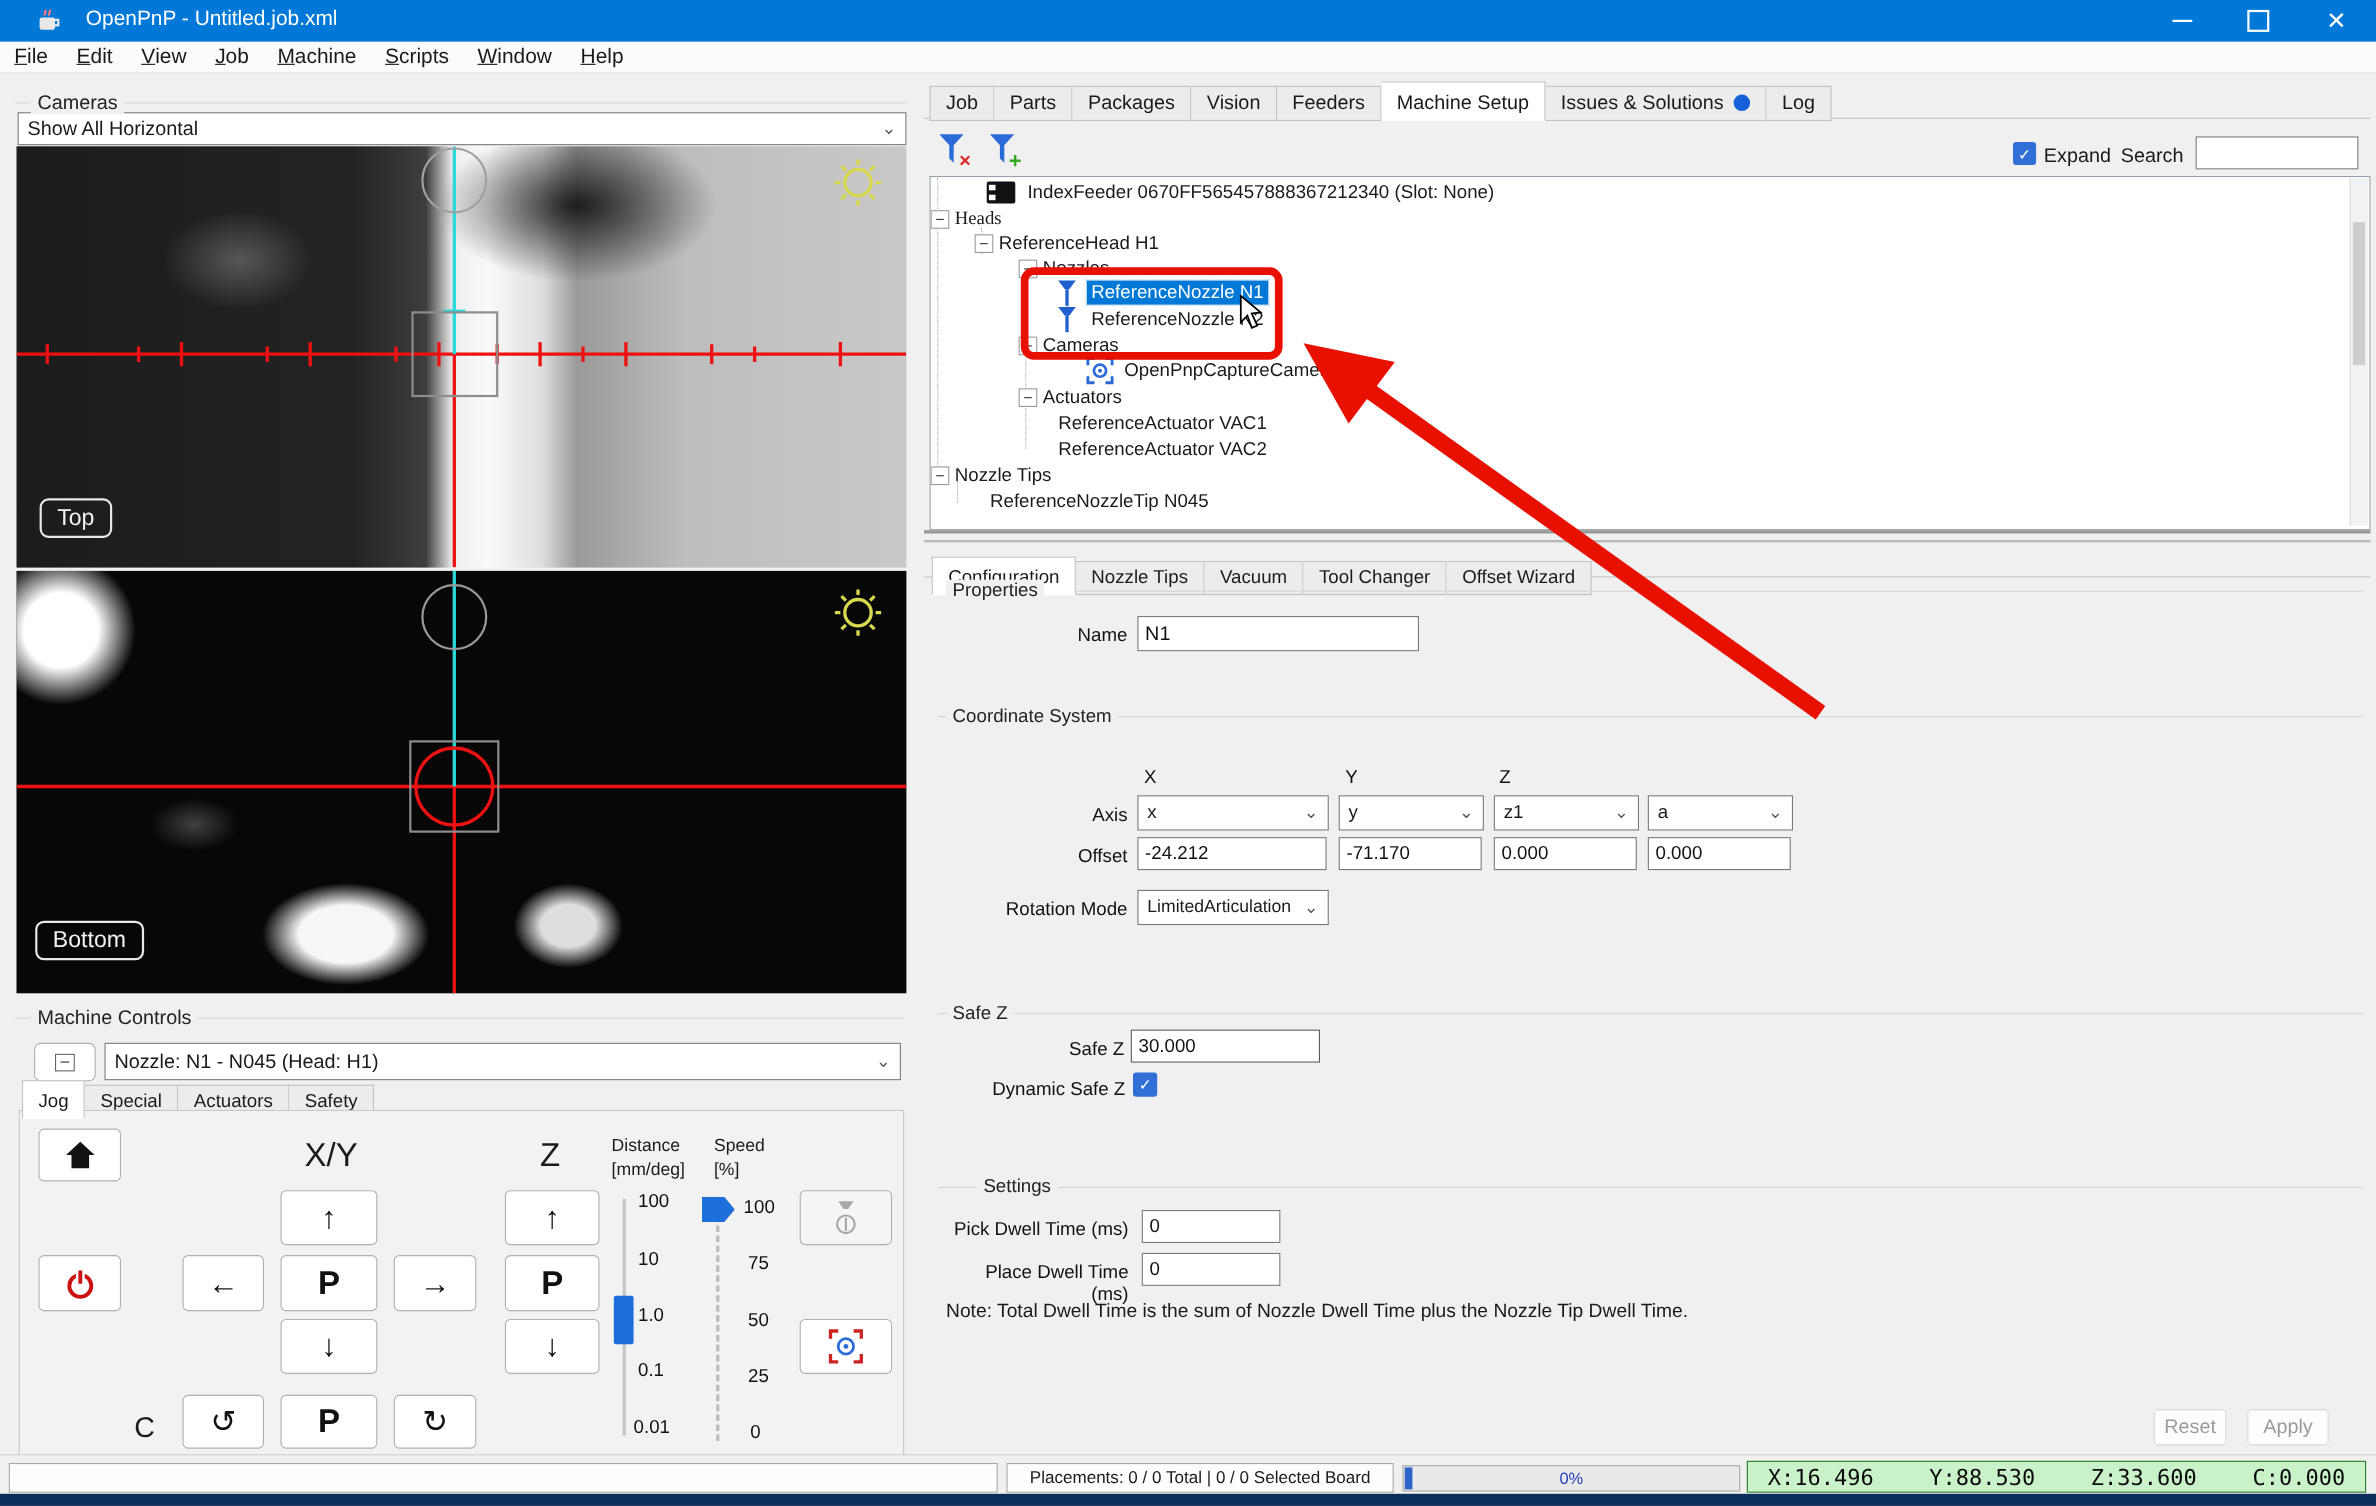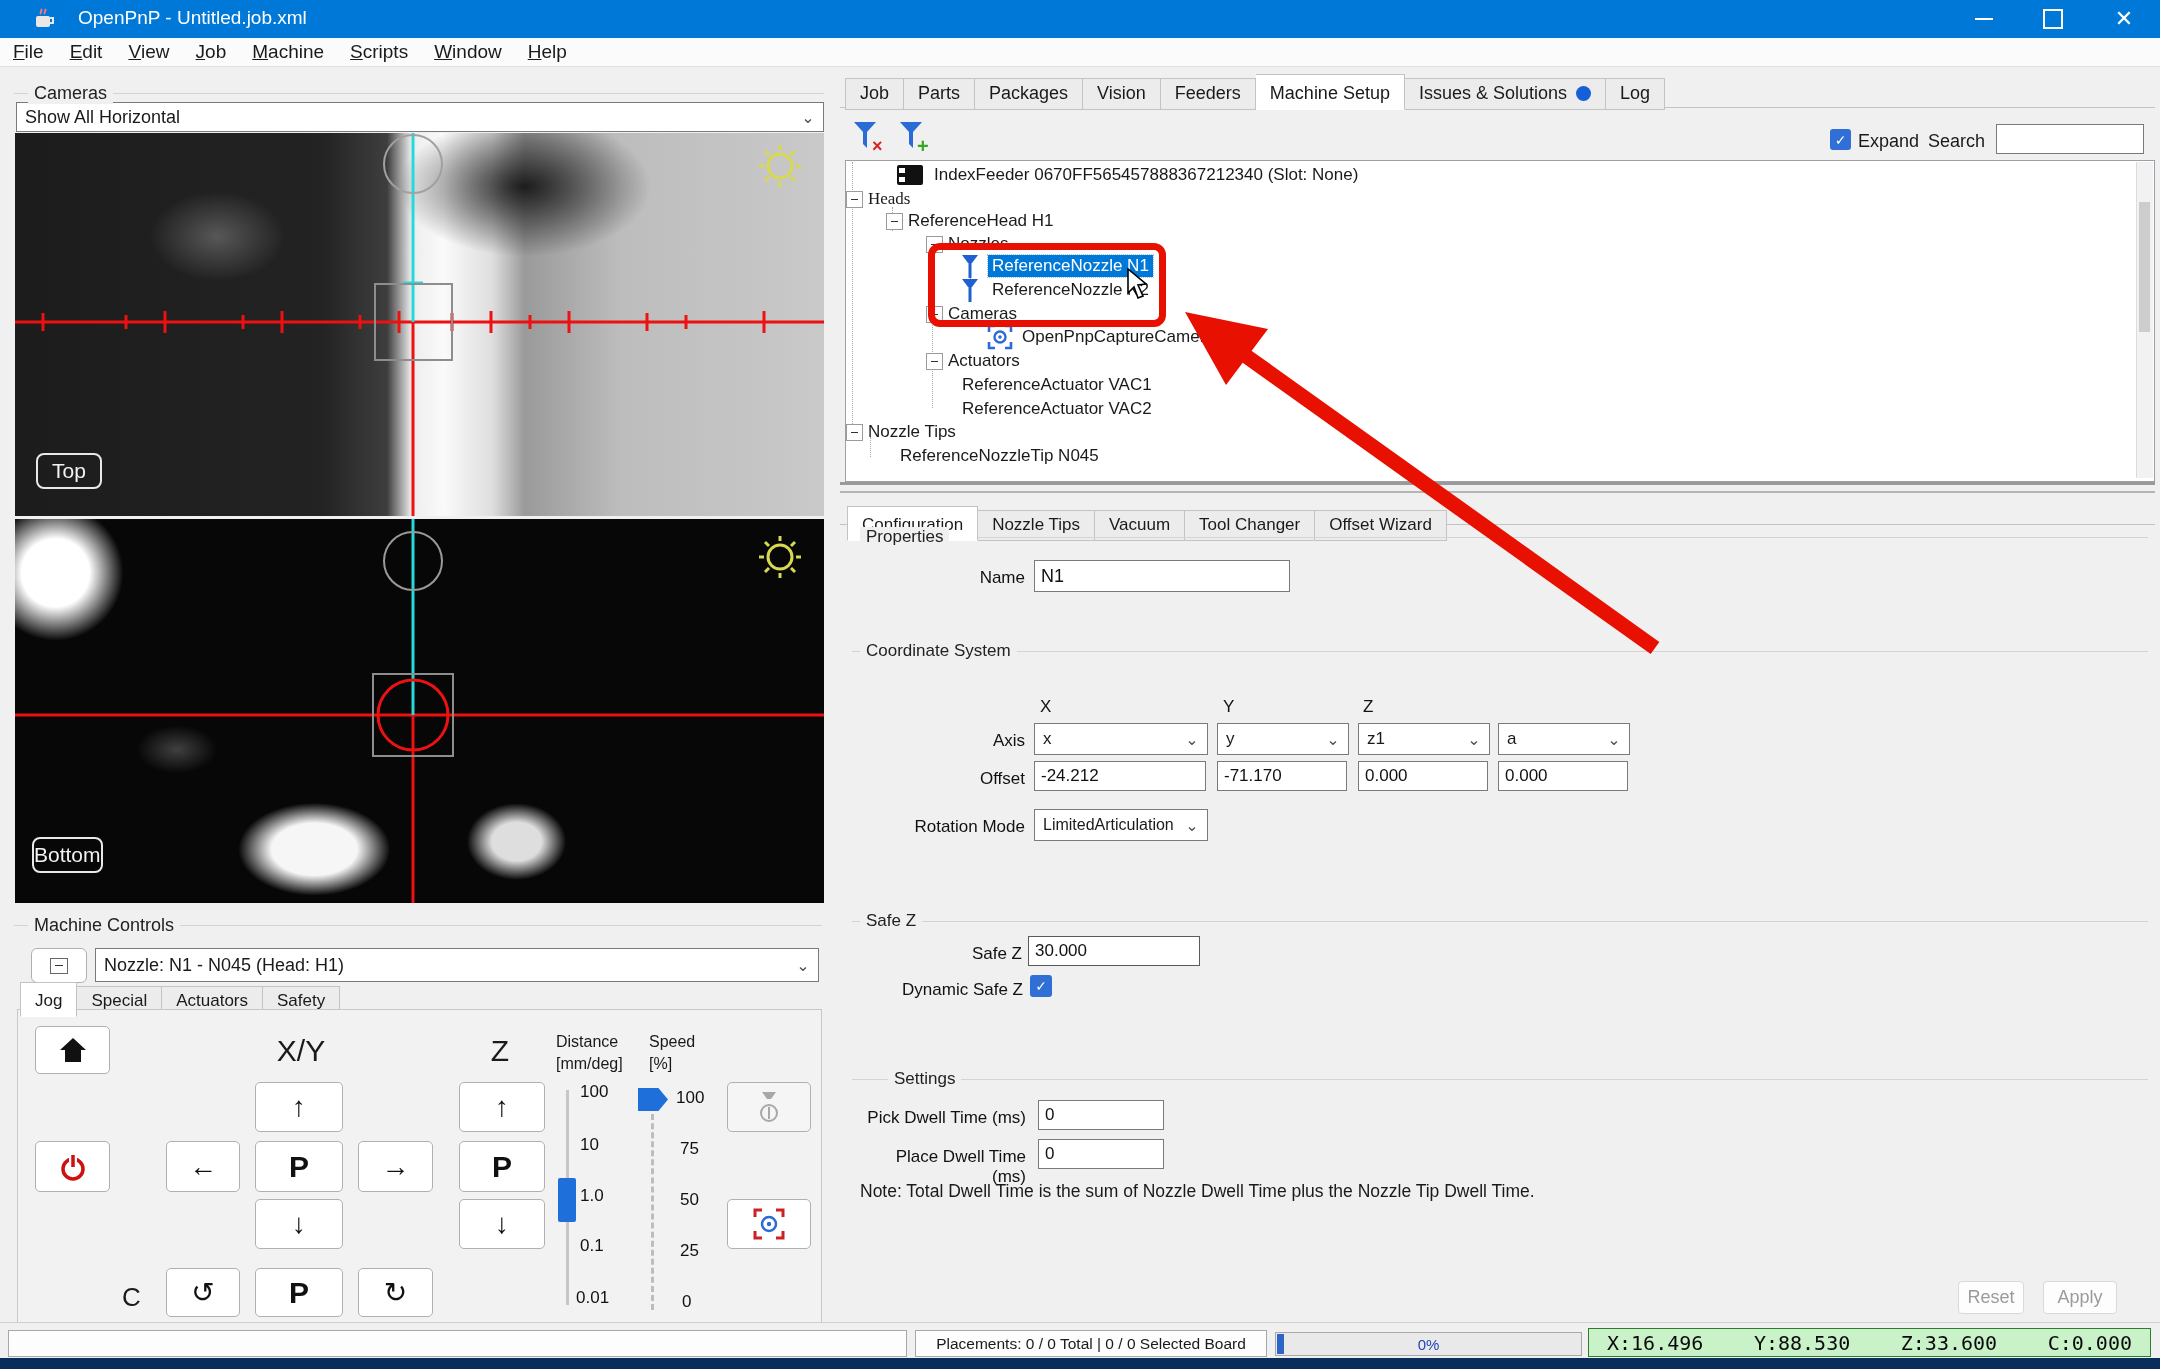--- a/index.html
+++ b/index.html
@@ -157,21 +157,21 @@
         <line x1="765" y1="17" x2="765" y2="22"></line>
           <line x1="765" y1="54" x2="765" y2="59"></line>
         <line x1="744" y1="38" x2="749" y2="38"></line>
           <line x1="781" y1="38" x2="786" y2="38"></line>
         <line x1="750" y1="23" x2="754" y2="27"></line>
           <line x1="776" y1="49" x2="780" y2="53"></line>
         <line x1="750" y1="53" x2="754" y2="49"></line>
           <line x1="776" y1="27" x2="780" y2="23"></line>
       </g>
     </svg>
-    <div class="abs" style="left:17px;top:318px;border:2px solid #e8e8e8;border-radius:8px;padding:4px 0;
+    <div class="abs" style="left:17px;top:318px;border:2px solid #e8e8e8;border-radius:8px;padding:4px 14px;
          color:#f2f2f2;font-size:21px;">Bottom</div>
   </div>
 
   <div class="abs groupline" style="left:14px;top:925px;width:808px;"></div>
   <span class="abs grouplabel" style="left:28px;top:915px;">Machine Controls</span>
 
   <div class="abs jbtn" style="left:31px;top:948px;width:54px;height:33px;border-radius:6px;">
     <div style="width:16px;height:14px;border:1px solid #666;display:flex;align-items:center;justify-content:center;">
         <div style="width:8px;height:1px;background:#333;"></div>
       </div>

